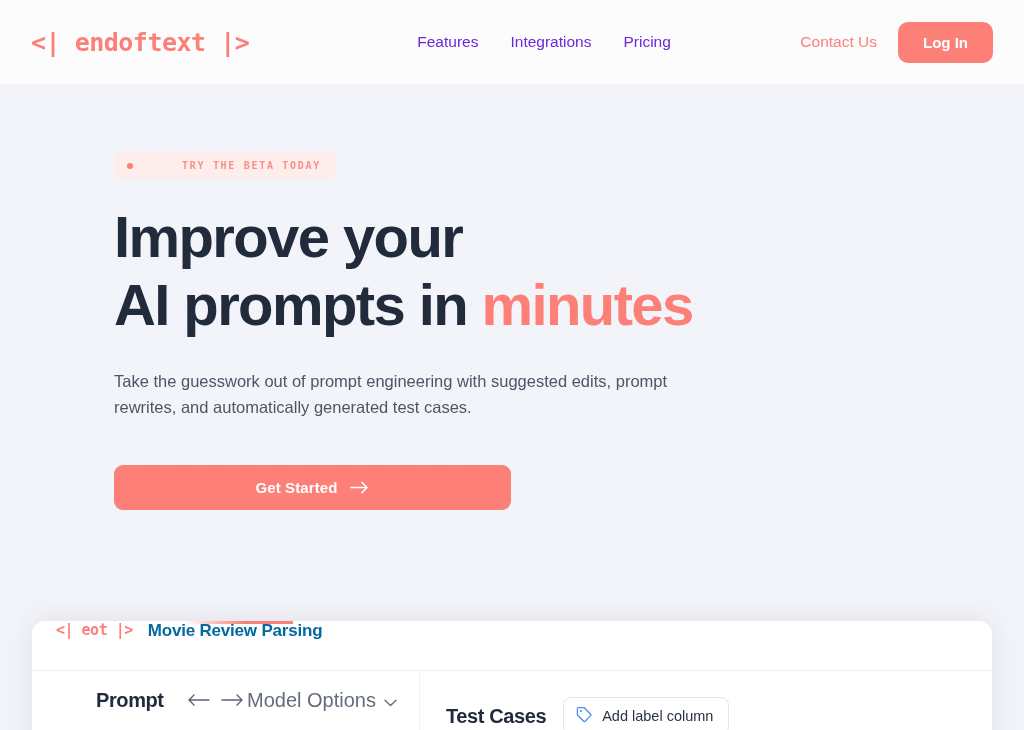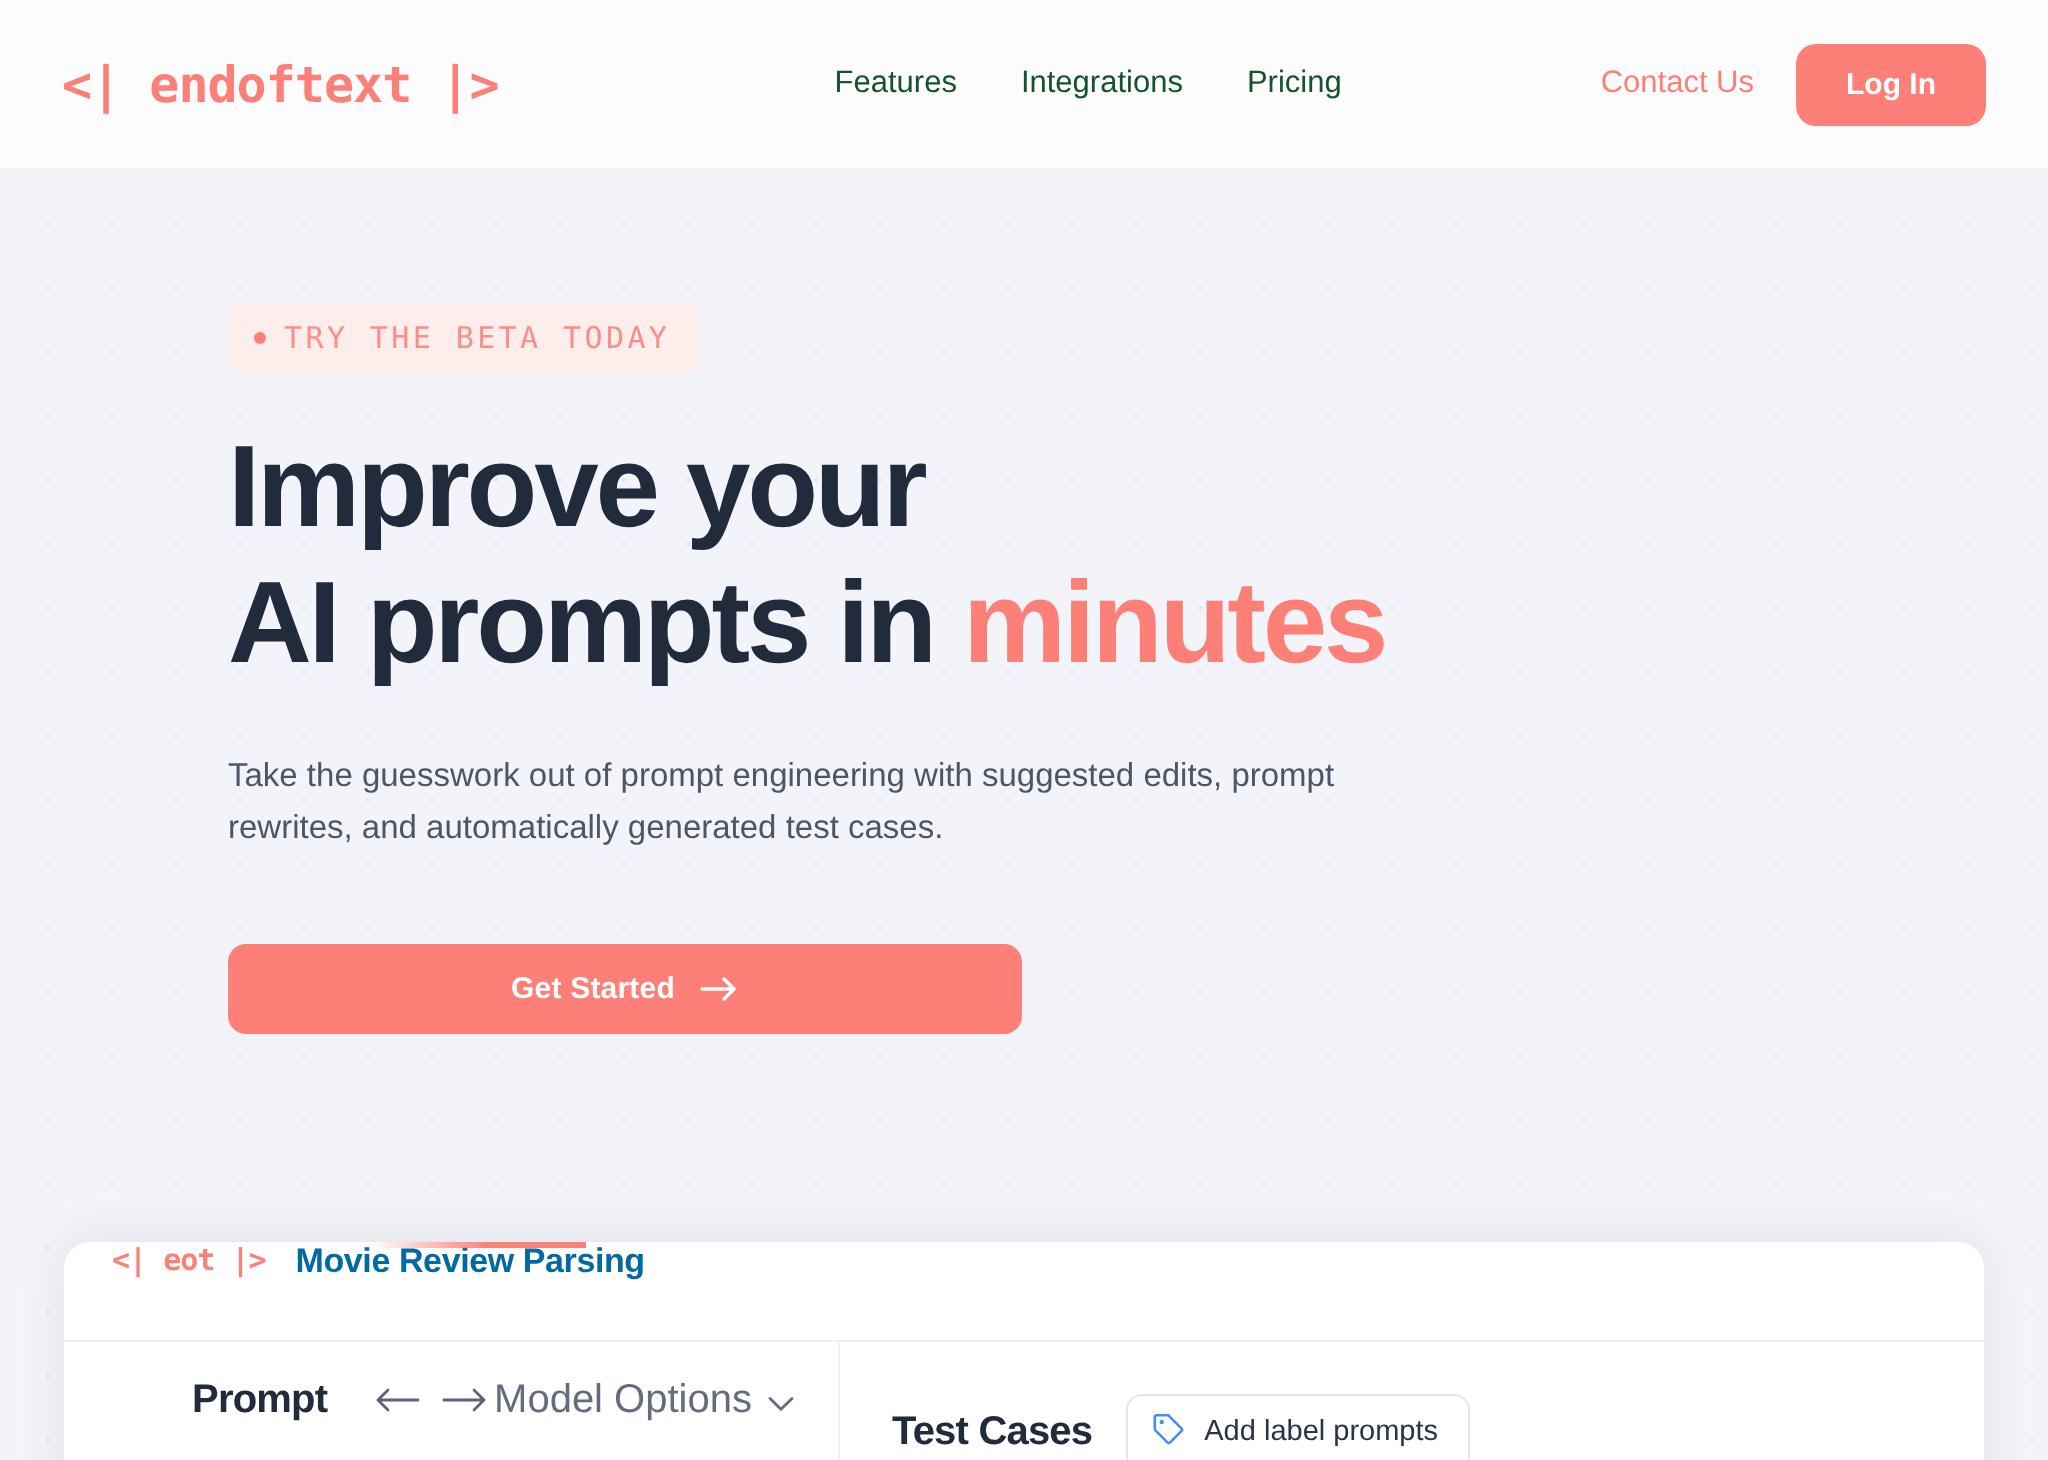--- a/index.html
+++ b/index.html
@@ -47,21 +47,21 @@
 
   .nav-links {
     display: flex;
     align-items: center;
     gap: 32px;
     margin-left: 168px;
   }
 
   .nav-link {
     font-size: 15.5px;
-    color: #14532d;
+    color: #6d28d9;
     text-decoration: none;
     white-space: nowrap;
     text-align: center;
   }
 
   .nav-right {
     margin-left: auto;
     display: flex;
     align-items: center;
     gap: 8px;
@@ -125,25 +125,26 @@
   .beta-dot {
     width: 6px;
     height: 6px;
     border-radius: 50%;
     background: #fc7f78;
     flex: none;
   }
 
   .beta-text {
     font-family: "DejaVu Sans Mono", "Liberation Mono", monospace;
-    font-size: 15px;
-    font-weight: normal;
+    font-size: 10px;
+    font-weight: bold;
     letter-spacing: 1.7px;
     color: #fa8e88;
     white-space: nowrap;
+    margin-left: 40px;
   }
 
   .headline {
     margin-top: 29px;
     font-size: 58px;
     line-height: 1.0;
     font-weight: bold;
     letter-spacing: -1.6px;
     color: #222b3c;
   }
@@ -408,21 +409,21 @@
           <div class="tests-head">
             <span class="panel-title">Test Cases</span>
 
             <button class="add-label-btn">
               <span class="tag-icon">
                 <svg width="17" height="17" viewBox="0 0 17 17" fill="none" aria-hidden="true">
                   <path d="M8.3 1.6H2.3a.9.9 0 0 0-.9.9v6a1 1 0 0 0 .3.7l6 6a1 1 0 0 0 1.4 0l5.6-5.6a1 1 0 0 0 0-1.4l-6-6a1 1 0 0 0-.4-.6z" stroke="currentColor" stroke-width="1.3" stroke-linejoin="round"></path>
                   <circle cx="4.9" cy="5" r="1.1" fill="currentColor"></circle>
                 </svg>
               </span>
-              <span>Add label prompts</span>
+              <span>Add label column</span>
             </button>
           </div>
 
         </div>
 
       </div>
     </div>
   </section>
 </div>
 

